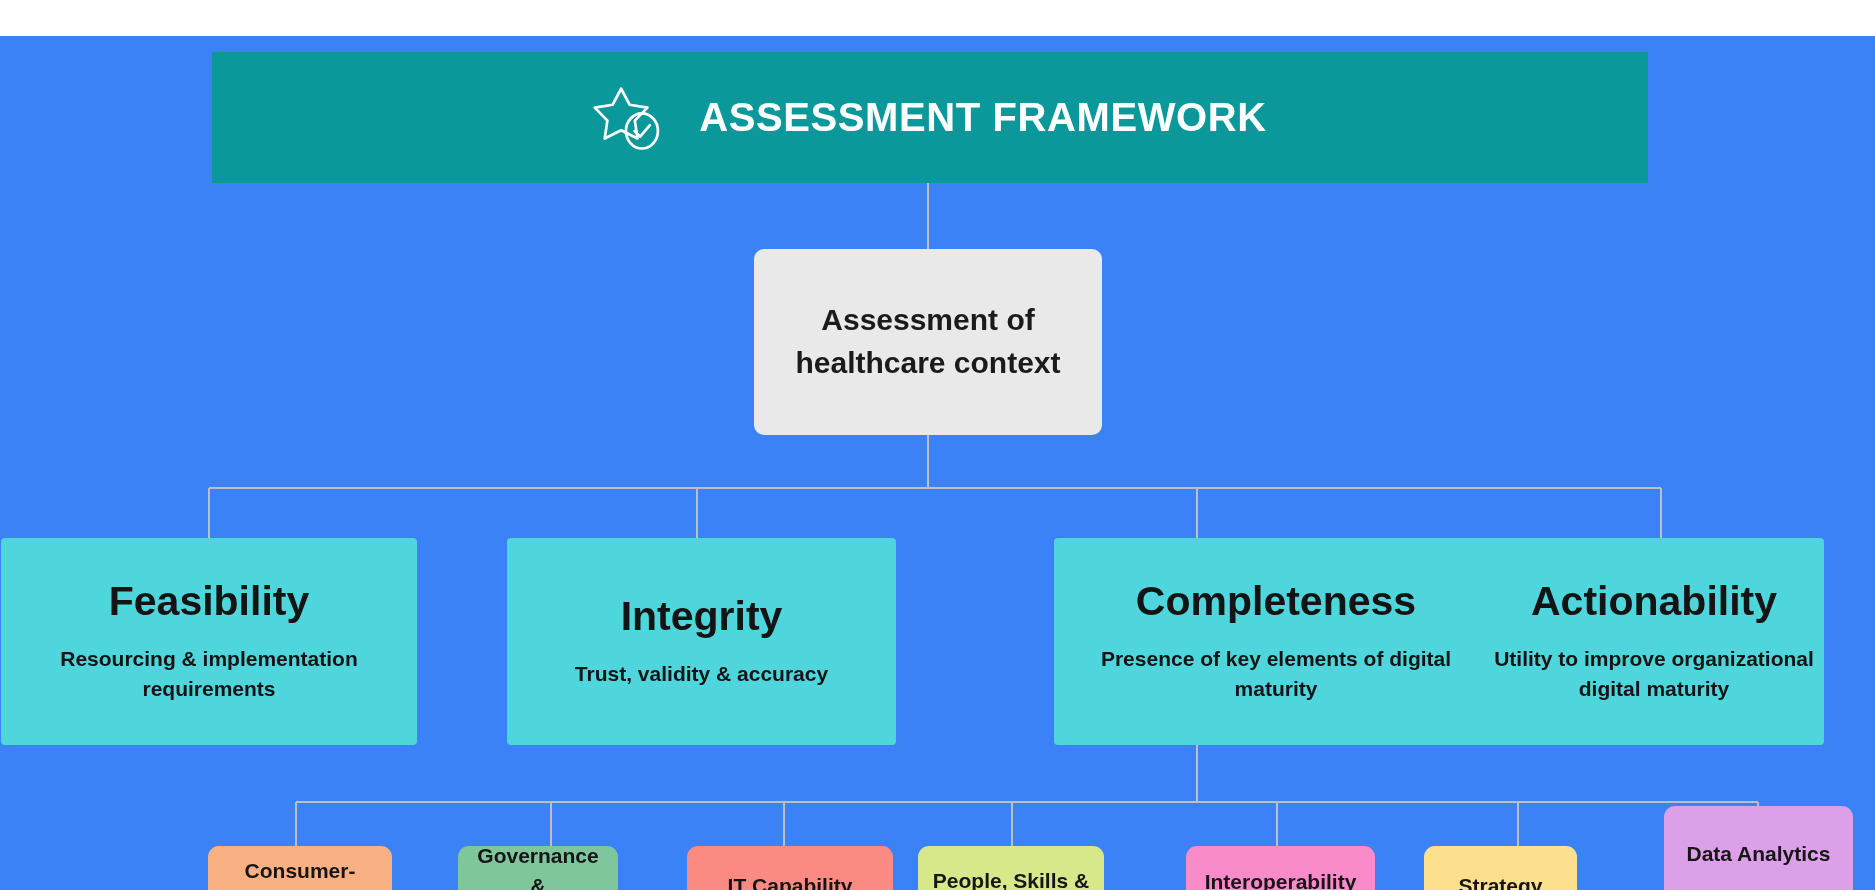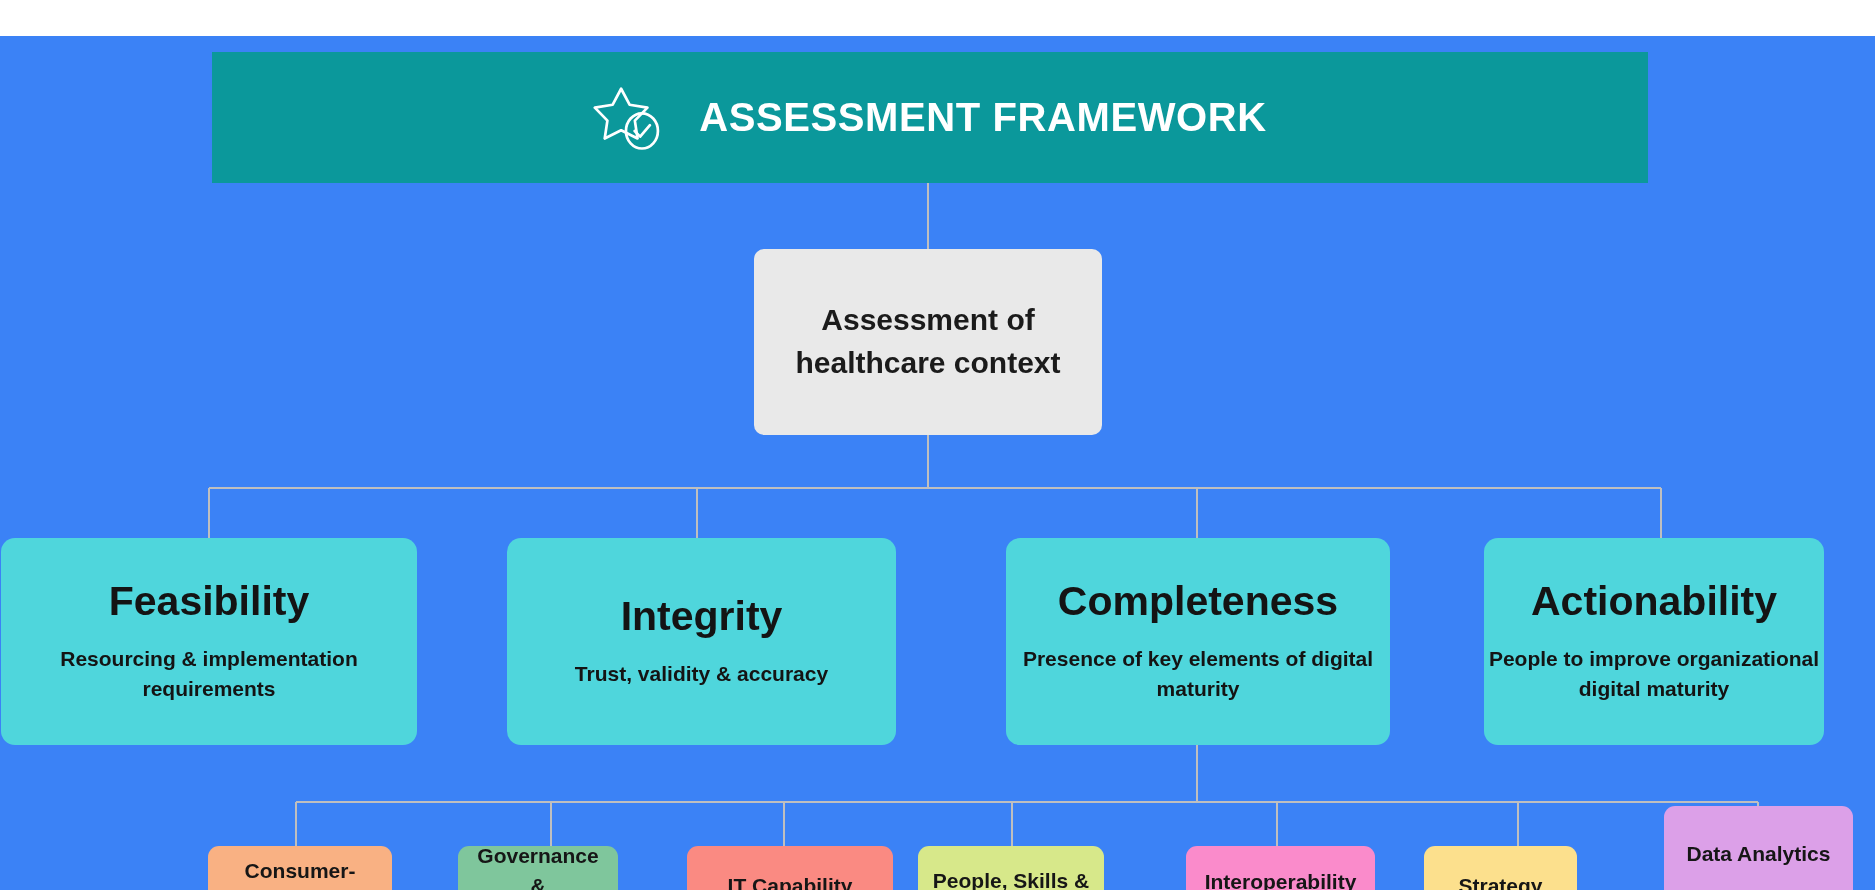--- a/index.html
+++ b/index.html
@@ -78,21 +78,21 @@
     color: #1b1b1b;
     line-height: 1.42;
   }
 
   
   .pillar {
     position: absolute;
     top: 502px;
     height: 207px;
     background: #4FD6DC;
-    border-radius: 14px;
+    border-radius: 4px;
     box-sizing: border-box;
     display: flex;
     flex-direction: column;
     align-items: center;
     justify-content: center;
     text-align: center;
     padding: 8px 4px;
   }
   .pillar-title {
     font-size: 41px;
@@ -175,28 +175,28 @@
   <div class="pillar" style="left:1px; width:416px;">
     <div class="pillar-title">Feasibility</div>
     <div class="pillar-subtitle">Resourcing &amp; implementation requirements</div>
   </div>
 
   <div class="pillar" style="left:507px; width:389px;">
     <div class="pillar-title">Integrity</div>
     <div class="pillar-subtitle">Trust, validity &amp; accuracy</div>
   </div>
 
-  <div class="pillar" style="left:1006px; width:384px;">
+  <div class="pillar" style="left:1054px; width:444px;">
     <div class="pillar-title">Completeness</div>
     <div class="pillar-subtitle">Presence of key elements of digital maturity</div>
   </div>
 
   <div class="pillar" style="left:1484px; width:340px;">
     <div class="pillar-title">Actionability</div>
-    <div class="pillar-subtitle">People to improve organizational digital maturity</div>
+    <div class="pillar-subtitle">Utility to improve organizational digital maturity</div>
   </div>
 
   <div class="leaf" style="left:208px; top:810px; width:184px; height:80px; background:#F9B183;">
     <div class="leaf-label">Consumer-centered Care</div>
   </div>
 
   <div class="leaf" style="left:458px; top:810px; width:160px; height:80px; background:#7FC69C;">
     <div class="leaf-label">Governance &amp; Management</div>
   </div>
 

